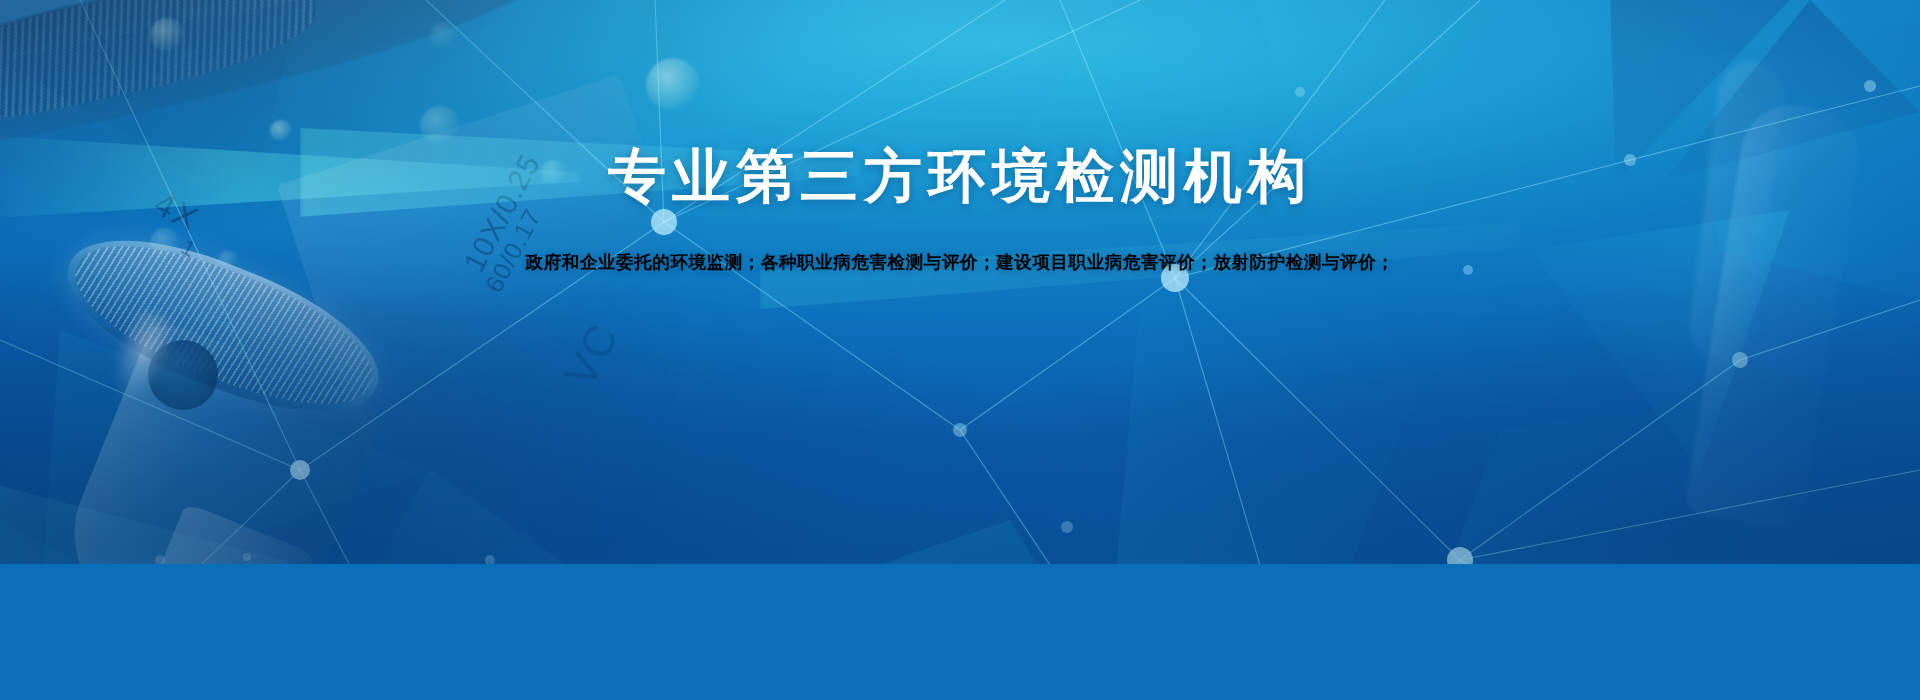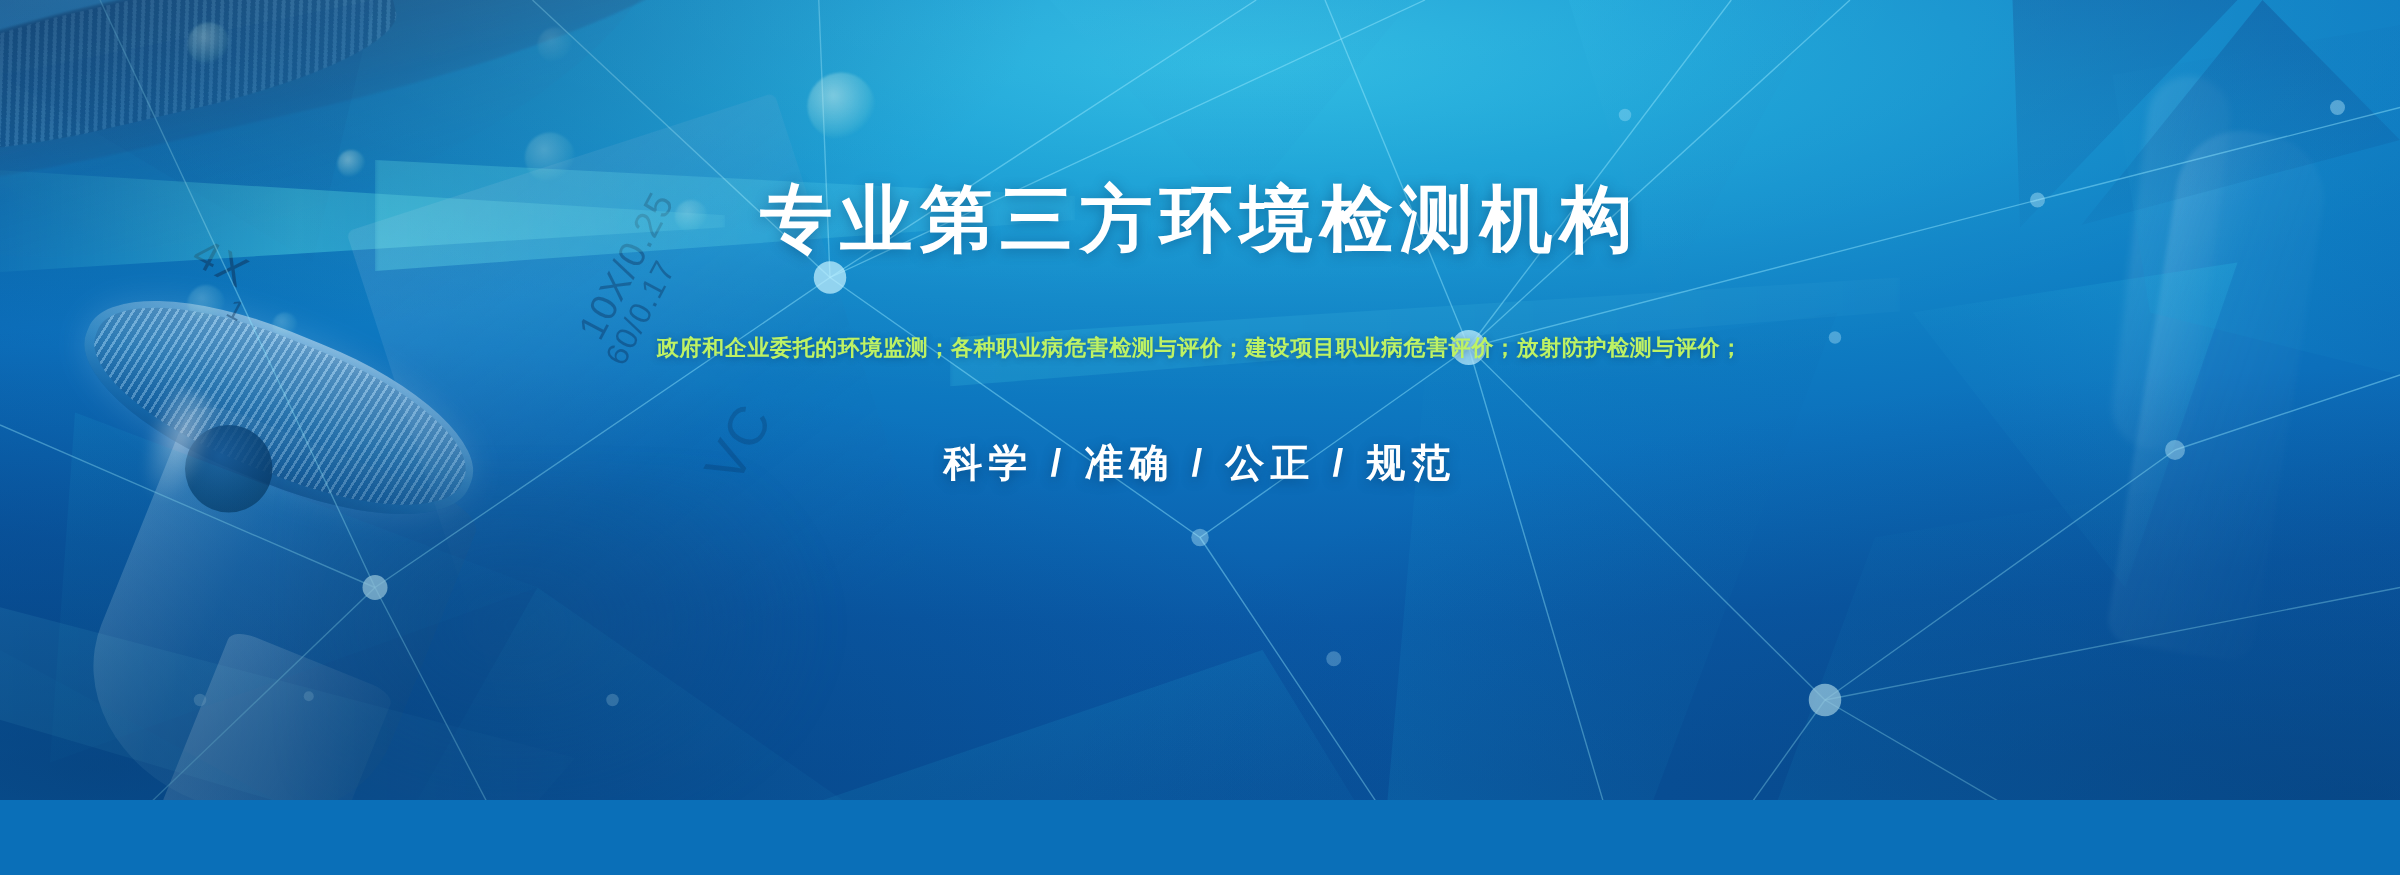--- a/index.html
+++ b/index.html
@@ -1,21 +1,21 @@
 <!DOCTYPE html>
 <html><head>
 <meta charset="utf-8">
 <style>
   * { margin:0; padding:0; box-sizing:border-box; }
   html,body { width:1920px; height:700px; overflow:hidden; background:#0a6fb8; }
   body { font-family:"Liberation Sans","DejaVu Sans",sans-serif; }
 
   #banner{
     position:relative;
-    width:1920px; height:640px;
+    width:1920px; height:564px;
     overflow:hidden;
     background:#1173bd;
     text-decoration:underline;
   }
 
   
   .layer{ position:absolute; inset:0; }
 
   .bg-base{
     background:
@@ -192,26 +192,26 @@
     margin-top:146px;
     font-size:58px;
     font-weight:700;
     letter-spacing:6px;
     line-height:1.05;
     color:#ffffff;
     text-shadow:0 2px 10px rgba(4,48,92,.40);
     white-space:nowrap;
   }
   .sub{
-    margin-top:54px;
+    margin-top:38px;
     font-size:17.5px;
     font-weight:700;
     line-height:2.0;
     letter-spacing:.6px;
-    color:#bef264;
+    color:#000000;
     text-shadow:0 1px 6px rgba(4,48,92,.45);
     white-space:nowrap;
     text-align:center;
   }
   .sub div + div{ margin-top:2px; }
   .tagline{
     margin-top:54px;
     font-size:31px;
     font-weight:700;
     letter-spacing:5px;
@@ -349,16 +349,15 @@
     <div class="bok" style="left:430px;  top:22px;  width:28px; height:28px; opacity:.35;"></div>
   </div>
 
   <div class="layer bg-vign"></div>
 
   <div class="copy">
     <div class="title">专业第三方环境检测机构</div>
     <div class="sub">
       <div>政府和企业委托的环境监测；各种职业病危害检测与评价；建设项目职业病危害评价；放射防护检测与评价；</div>
     </div>
-    <div class="tagline">科学 / 准确 / 公正 / 规范</div>
   </div>
 
 </div>
 
 </body></html>

